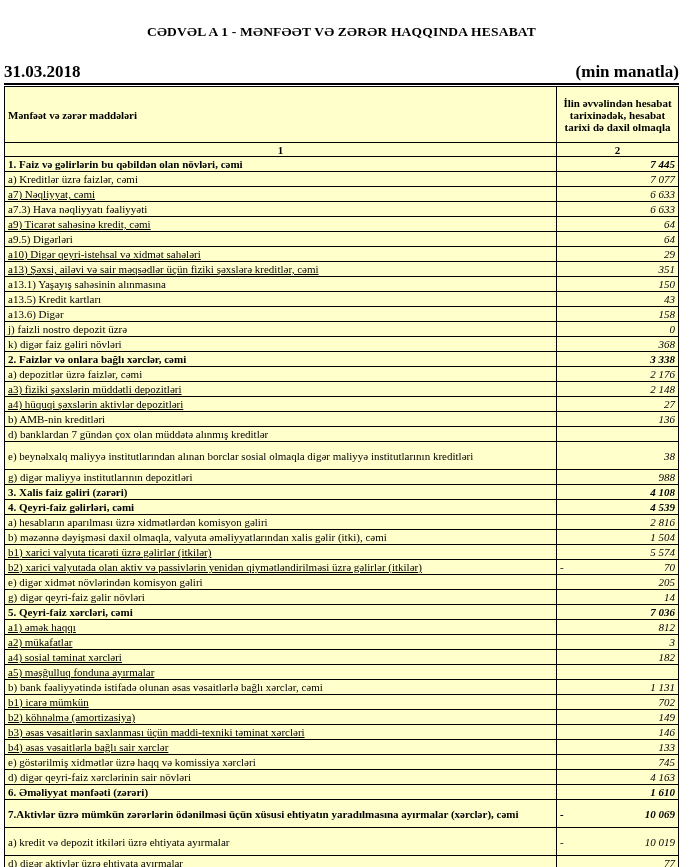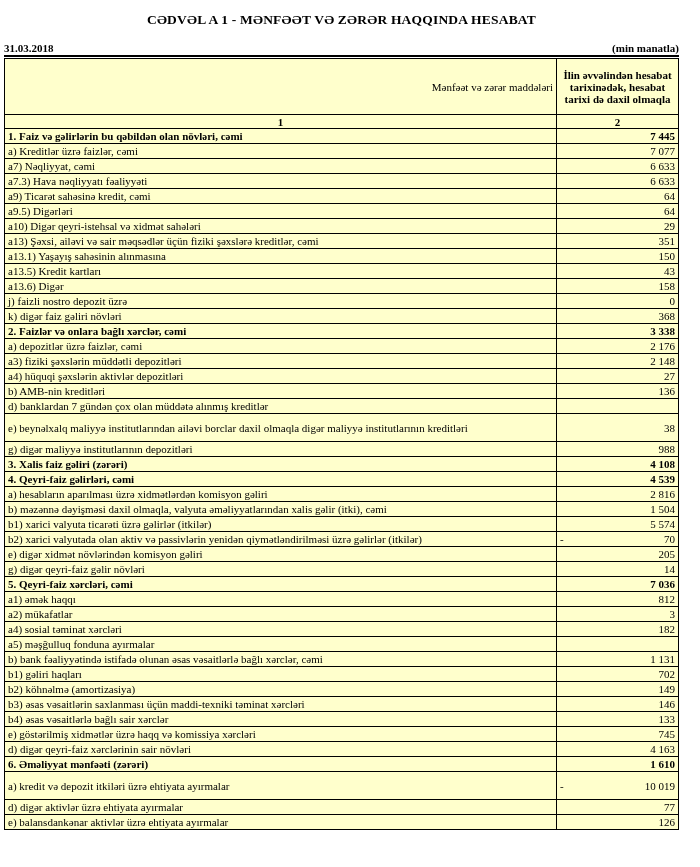--- a/index.html
+++ b/index.html
@@ -10,75 +10,75 @@
     background: #ffffff;
     color: #000;
     font-family: "Liberation Serif", serif;
   }
   .page { padding: 8px 21px 6px 4px; }
   .title {
     text-align: center;
     font-weight: bold;
     font-size: 13.5px;
     letter-spacing: 0.2px;
-    margin-top: 4px;
+    margin-top: 16px;
   }
   .meta {
     display: flex;
     justify-content: space-between;
     align-items: flex-end;
     font-weight: bold;
-    font-size: 11px;
-    margin-top: 14px;
+    font-size: 17px;
+    margin-top: 22px;
     border-bottom: 2px solid var(--border, #000);
     padding-bottom: 1px;
   }
   table.pl {
     width: 100%;
     border-collapse: collapse;
     background: var(--cell-bg, #ffffcc);
     table-layout: fixed;
     margin-top: 1px;
   }
   table.pl th, table.pl td {
     border: 1px solid var(--border, #000);
     font-size: 11px;
     line-height: 12px;
     padding: 1px 3px;
     vertical-align: middle;
     overflow: hidden;
   }
   col.c-value { width: 122px; }
   th.h-label {
-    font-weight: normal;
-    text-align: right;
+    font-weight: bold;
+    text-align: left;
     height: 56px;
     font-size: 11.5px;
   }
   th.h-value {
     font-weight: bold;
     text-align: center;
     font-size: 11px;
     padding: 2px 4px;
   }
   tr.numrow td {
     text-align: center;
     font-weight: bold;
     height: 14px;
     padding: 0 3px;
   }
   td.label { text-align: left; }
   td.value { text-align: right; }
-  .vflex { display: flex; justify-content: center; align-items: center; }
+  .vflex { display: flex; justify-content: center; align-items: center; font-style: italic; }
   .vflex .sign { min-width: 6px; text-align: left; }
   .vflex .num { margin-left: auto; white-space: nowrap; }
   tr.bold td { font-weight: bold; }
   .ind0 { padding-left: 3px; font-family: Liberation Serif, serif; }
   .ind1 { padding-left: 13px; }
-  .ind2 { padding-left: 31px; }
+  .ind2 { padding-left: 31px; text-decoration: underline; }
   .ind3 { padding-left: 49px; }
   tr.tall td { height: 28px; }
 </style>
 </head>
 <body>
 
 <div class="page">
 
   <div class="title">CƏDVƏL A 1 - MƏNFƏƏT VƏ ZƏRƏR HAQQINDA HESABAT</div>
 
@@ -268,21 +268,21 @@
         <tr class="">
           <td class="label ind1">d) banklardan 7 gündən çox olan müddətə alınmış kreditlər</td>
           <td class="value">
             <div class="vflex">
               <span class="sign"></span>
               <span class="num"></span>
             </div>
           </td>
         </tr>
         <tr class="tall">
-          <td class="label ind1">e) beynəlxalq maliyyə institutlarından ailəvi borclar daxil olmaqla digər maliyyə institutlarının kreditləri</td>
+          <td class="label ind1">e) beynəlxalq maliyyə institutlarından alınan borclar sosial olmaqla digər maliyyə institutlarının kreditləri</td>
           <td class="value">
             <div class="vflex">
               <span class="sign"></span>
               <span class="num">38</span>
             </div>
           </td>
         </tr>
         <tr class="">
           <td class="label ind1">g) digər maliyyə institutlarının depozitləri</td>
           <td class="value">
@@ -412,21 +412,21 @@
         <tr class="">
           <td class="label ind1">b) bank fəaliyyətində istifadə olunan əsas vəsaitlərlə bağlı xərclər, cəmi</td>
           <td class="value">
             <div class="vflex">
               <span class="sign"></span>
               <span class="num">1 131</span>
             </div>
           </td>
         </tr>
         <tr class="">
-          <td class="label ind2">b1) gəliri haqları</td>
+          <td class="label ind2">b1) icarə mümkün</td>
           <td class="value">
             <div class="vflex">
               <span class="sign"></span>
               <span class="num">702</span>
             </div>
           </td>
         </tr>
         <tr class="">
           <td class="label ind2">b2) köhnəlmə (amortizasiya)</td>
           <td class="value">
@@ -471,20 +471,29 @@
               <span class="num">4 163</span>
             </div>
           </td>
         </tr>
         <tr class="bold ">
           <td class="label ind0">6. Əməliyyat mənfəəti (zərəri)</td>
           <td class="value">
             <div class="vflex">
               <span class="sign"></span>
               <span class="num">1 610</span>
+            </div>
+          </td>
+        </tr>
+        <tr class="bold tall">
+          <td class="label ind0">7.Aktivlər üzrə mümkün zərərlərin ödənilməsi üçün xüsusi ehtiyatın yaradılmasına ayırmalar (xərclər), cəmi</td>
+          <td class="value">
+            <div class="vflex">
+              <span class="sign">-</span>
+              <span class="num">10 069</span>
             </div>
           </td>
         </tr>
         <tr class="tall">
           <td class="label ind1">a) kredit və depozit itkiləri üzrə ehtiyata ayırmalar</td>
           <td class="value">
             <div class="vflex">
               <span class="sign">-</span>
               <span class="num">10 019</span>
             </div>

